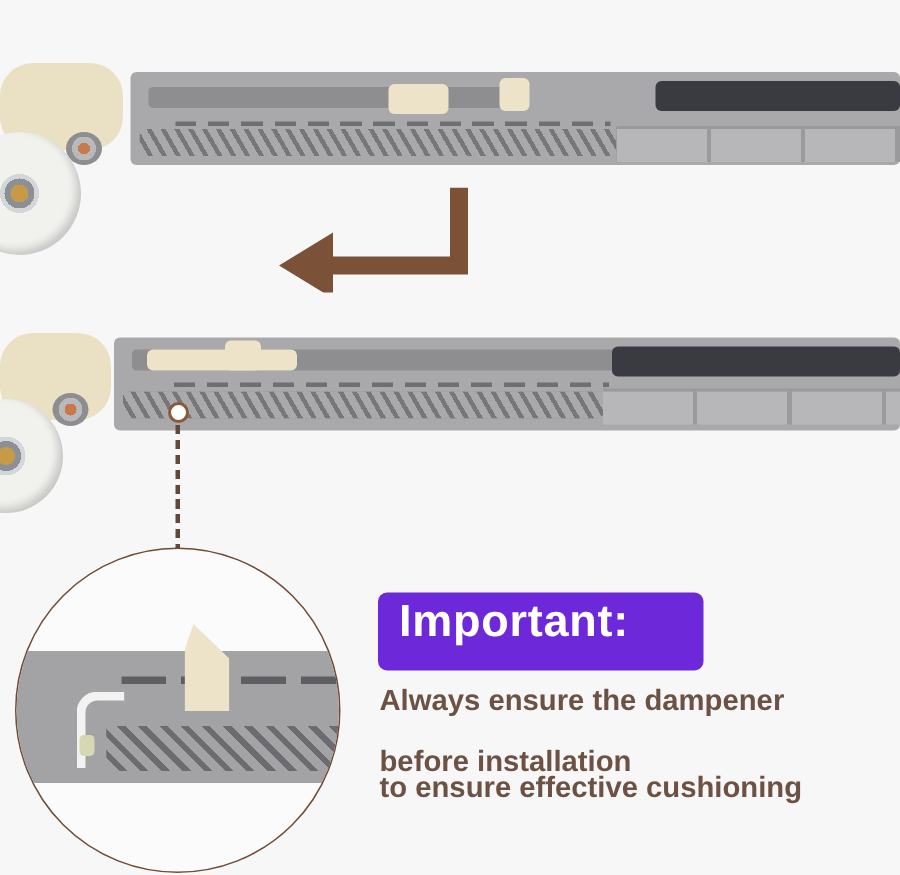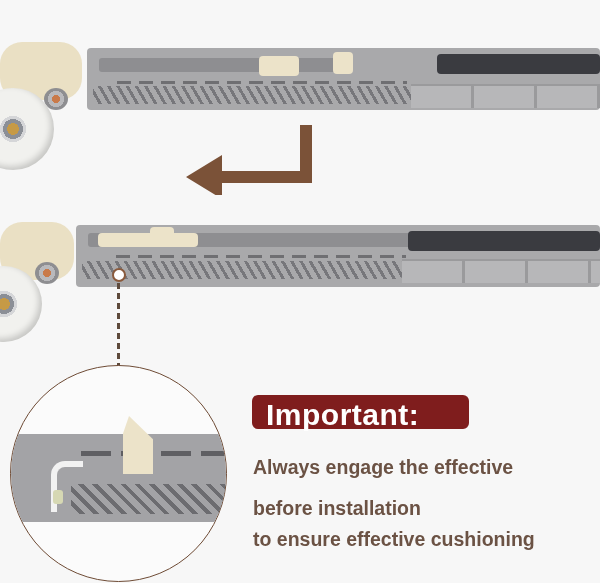--- a/index.html
+++ b/index.html
@@ -26,21 +26,21 @@
   .dot{position:absolute;left:112px;top:268px;width:10px;height:10px;border-radius:50%;background:#fff;border:2px solid #8a5a3c;}
   
   .mag{position:absolute;left:10px;top:365px;width:215px;height:215px;border-radius:50%;border:1.5px solid #6e4b35;background:#fbfbfb;overflow:hidden;}
   .mag .mrail{position:absolute;left:0;top:68px;width:215px;height:88px;background:#a3a3a6;}
   .mag .mslot{position:absolute;left:70px;top:85px;width:145px;height:5px;background:repeating-linear-gradient(90deg,#5f5f63 0 30px,transparent 30px 40px);}
   .mag .mlat{position:absolute;left:60px;top:118px;width:155px;height:30px;background:repeating-linear-gradient(45deg,#a3a3a6 0 6px,#6c6c70 6px 10px),repeating-linear-gradient(-45deg,#a3a3a6 0 6px,#6c6c70 6px 10px);}
   .mag .mhook{position:absolute;left:40px;top:95px;width:26px;height:45px;border:6px solid #f2f2f2;border-right:none;border-bottom:none;border-radius:14px 0 0 0;}
   .mag .mpin{position:absolute;left:42px;top:124px;width:10px;height:14px;background:#d6d8b3;border-radius:3px;}
   .mag .mlatch{position:absolute;left:112px;top:50px;width:30px;height:58px;background:#ece3c9;clip-path:polygon(20% 0,100% 40%,100% 100%,0 100%,0 30%);}
   
-  .badge{position:absolute;left:252px;top:395px;width:217px;height:34px;background:#7f1d1d;border-radius:6px;}
+  .badge{position:absolute;left:252px;top:395px;width:217px;height:52px;background:#6d28d9;border-radius:6px;}
   .badge span{position:absolute;left:14px;top:3px;font-size:30px;font-weight:bold;color:#fff;letter-spacing:0.5px;}
   .msg{position:absolute;left:253px;font-size:19.5px;font-weight:bold;color:#6b5244;white-space:nowrap;}
 </style>
 </head>
 <body>
 
 <div>
   <div class="bracket" style="left:0;top:42px;width:82px;height:58px;"></div>
   <div class="bolt" style="left:44px;top:88px;width:24px;height:22px;"></div>
   <div class="wheel" style="left:-28px;top:88px;width:82px;height:82px;"></div>
@@ -83,15 +83,15 @@
   <div class="mslot"></div>
   <div class="mlat"></div>
   <div class="mhook"></div>
   <div class="mpin"></div>
   <div class="mlatch"></div>
 </div>
 
 <div class="badge">
   <span>Important:</span>
 </div>
-<div class="msg" style="top:456px;">Always engage the effective</div>
+<div class="msg" style="top:456px;">Always ensure the dampener</div>
 <div class="msg" style="top:497px;">before installation</div>
-<div class="msg" style="top:528px;">to ensure effective cushioning</div>
+<div class="msg" style="top:514px;">to ensure effective cushioning</div>
 
 </body></html>

